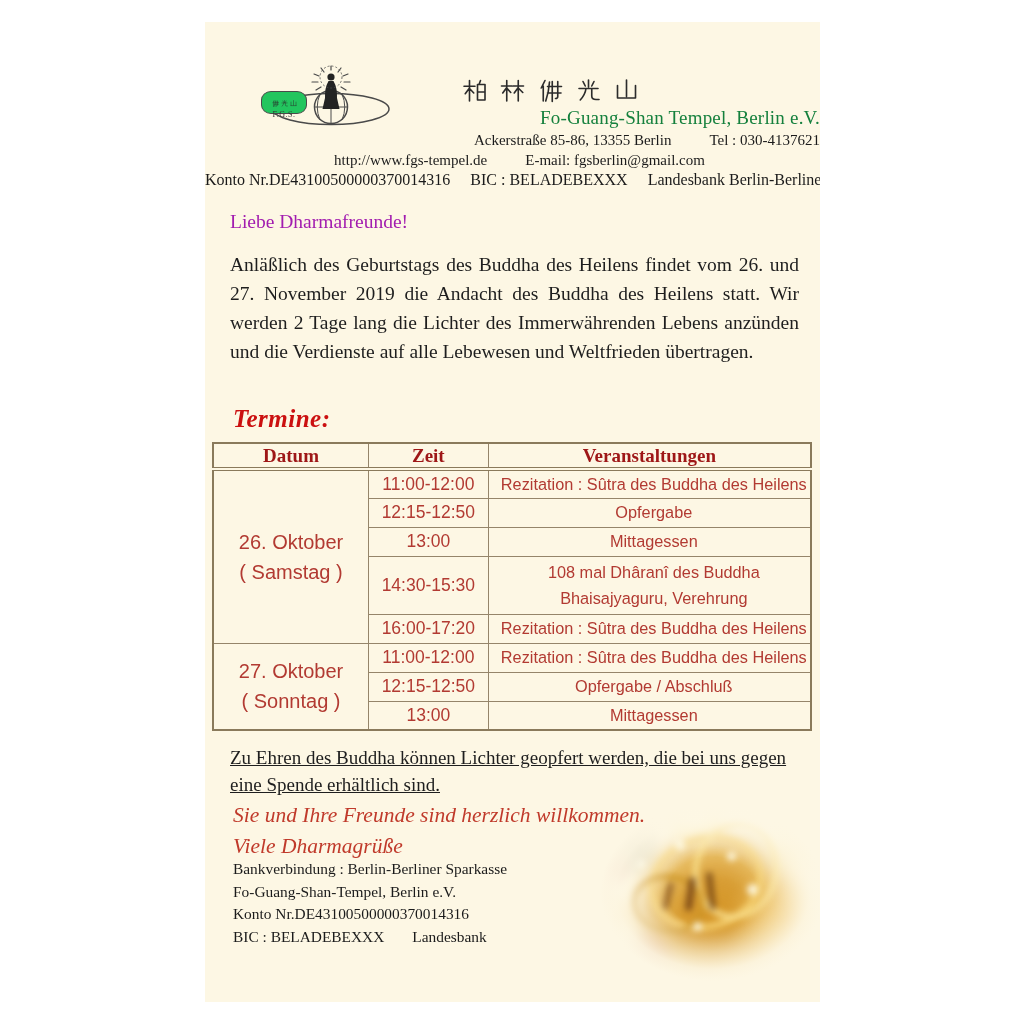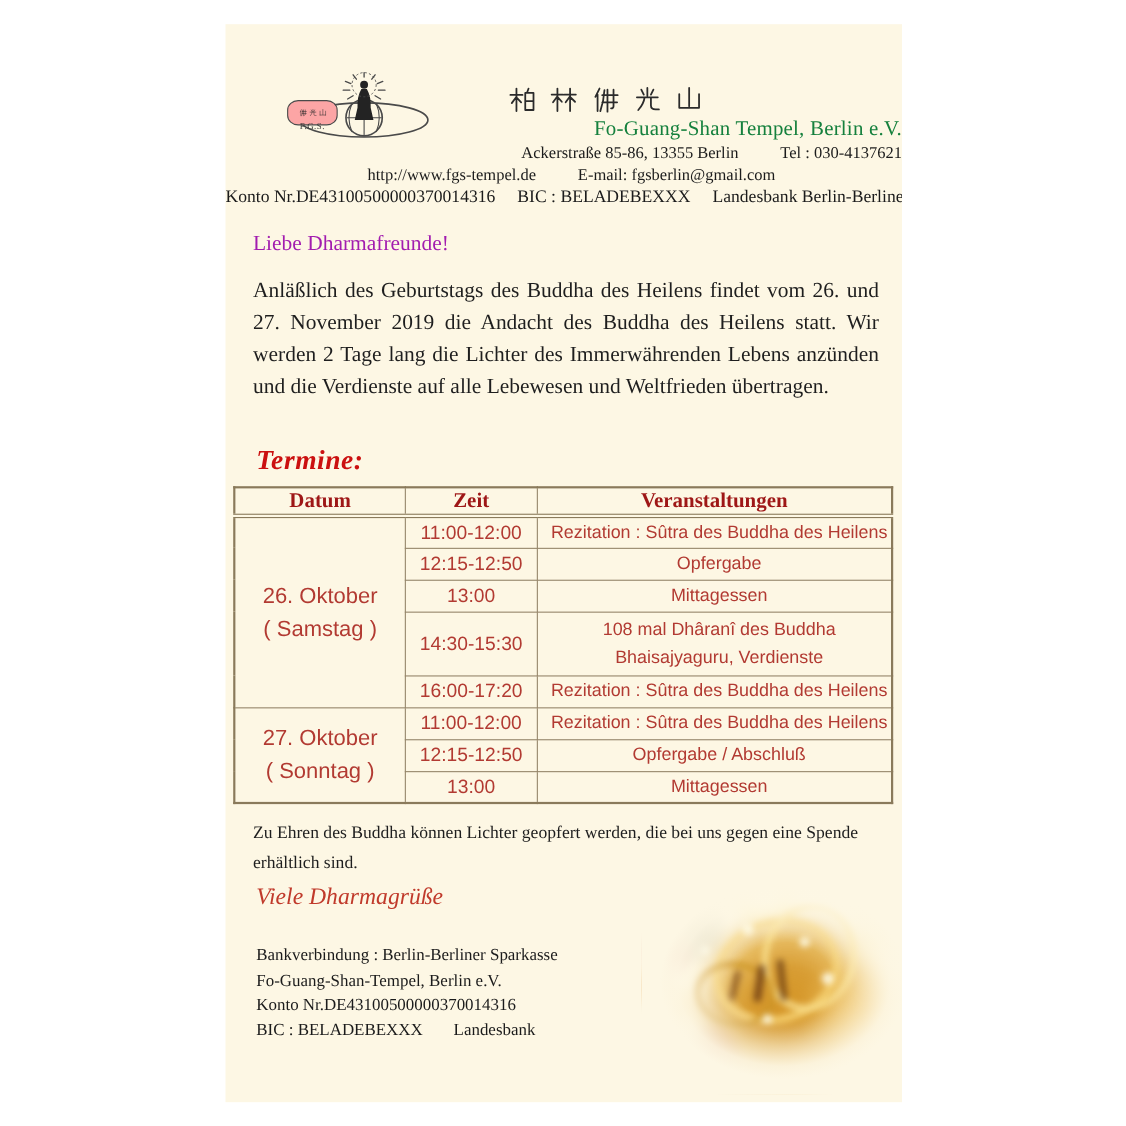--- a/index.html
+++ b/index.html
@@ -15,21 +15,21 @@
   .lh-line { left:0; width:100%; text-align:center; font-size:15px; color:#1b1b1b; white-space:nowrap; }
   .addr-line { top:110px; padding-left:14px;text-align:right; }
   .web-line  { top:130px; padding-left:14px; }
   .konto-line{ top:149px; font-size:16px; }
   .gap40 { display:inline-block; width:38px; }
   .gap20 { display:inline-block; width:20px; }
 
   
   .logo { left:56px; top:42px; width:134px; height:78px; }
   .logo svg.logo-art { position:absolute; left:0; top:0; }
-  .logo-badge { position:absolute; left:0px; top:27px; width:46px; height:23px; background:#fca5a5;
+  .logo-badge { position:absolute; left:0px; top:27px; width:46px; height:23px; background:#22c55e;
                 border:1.4px solid #4a4a4a; border-radius:10px/9px; text-align:center; padding-top:1px; }
   .logo-badge .fgs { font-size:8px; color:#333; letter-spacing:.5px; line-height:8px; font-family:"Liberation Serif",serif; }
 
   
   .salutation { top:189px; left:25px; font-size:19.5px; color:#a21caf; }
   .paragraph  { top:228px; left:25px; width:569px; font-size:19.5px; line-height:29px;
                 color:#1e1e1e; text-align:justify; }
 
   .termine { top:383px; left:28px; font-size:25px; font-weight:bold; font-style:italic; color:#CB1010; letter-spacing:.5px; }
 
@@ -41,21 +41,21 @@
   table.schedule th { height:26px; font-family:"Liberation Serif","DejaVu Serif",serif;
                       font-size:19px; font-weight:bold; color:#9E1717; border-bottom:4px double #8A7A5B; }
   .col-datum { width:156px; } .col-zeit { width:120px; } .col-ver { width:324px; }
   td.date-cell { text-align:center; font-size:20px; color:#B23A32; line-height:30px; }
   td.time-cell { text-align:center; font-size:17.5px; color:#B23A32; height:29px; }
   td.ev-cell   { padding-left:9px; font-size:16.3px; color:#B23A32; height:29px; }
   tr.tall td.time-cell, tr.tall td.ev-cell { height:58px; }
   td.ev-cell .ev2 { line-height:26px; }
 
   
-  .note { top:722px; left:25px; width:572px; font-size:16px; line-height:27px; color:#1e1e1e; z-index:3; }
+  .note { top:722px; left:25px; width:572px; font-size:19px; line-height:27px; color:#1e1e1e; z-index:3;text-decoration:underline; }
   .closing { top:778px; left:28px; font-style:italic; font-size:21.5px; line-height:31px; color:#C03A2B; z-index:3; }
   .bank { top:836px; left:28px; font-size:15.4px; line-height:22.5px; color:#1b1b1b; z-index:3; }
   .bank .gap { display:inline-block; width:28px; }
 
   
   .photo { top:768px; left:378px; width:240px; height:205px; overflow:hidden; z-index:1; }
   .photo-inner { position:absolute; left:-8px; top:-8px; right:-8px; bottom:-8px; filter:blur(3px);
     background:
       radial-gradient(circle at 47% 14%, rgba(255,252,235,.95) 0%, rgba(255,245,200,.6) 9%, transparent 16%),
       radial-gradient(circle at 63% 12%, rgba(255,253,240,.9) 0%, transparent 12%),
@@ -192,21 +192,21 @@
           <td class="ev-cell">Opfergabe</td>
         </tr>
         <tr>
           <td class="time-cell">13:00</td>
           <td class="ev-cell">Mittagessen</td>
         </tr>
         <tr class="tall">
           <td class="time-cell">14:30-15:30</td>
           <td class="ev-cell">
             <div class="ev2">108 mal Dhâranî des Buddha</div>
-            <div class="ev2">Bhaisajyaguru, Verdienste</div>
+            <div class="ev2">Bhaisajyaguru, Verehrung</div>
           </td>
         </tr>
         <tr>
           <td class="time-cell">16:00-17:20</td>
           <td class="ev-cell">Rezitation : Sûtra des Buddha des Heilens</td>
         </tr>
         <tr>
           <td class="date-cell" rowspan="3">
             <div>27. Oktober</div>
             <div>( Sonntag )</div>
@@ -238,20 +238,21 @@
         <div class="sp sp3"></div>
         <div class="sp sp4"></div>
         <div class="sp sp5"></div>
       </div>
       <div class="photo-fade"></div>
     </div>
 
     <div class="abs note">Zu Ehren des Buddha können Lichter geopfert werden, die bei uns gegen eine Spende erhältlich sind.</div>
 
     <div class="abs closing">
+      <div>Sie und Ihre Freunde sind herzlich willkommen.</div>
       <div>Viele Dharmagrüße</div>
     </div>
 
     <div class="abs bank">
       <div>Bankverbindung : Berlin-Berliner Sparkasse</div>
       <div>Fo-Guang-Shan-Tempel, Berlin e.V.</div>
       <div>Konto Nr.DE43100500000370014316</div>
       <div>
         <span>BIC : BELADEBEXXX</span><span class="gap"></span><span>Landesbank</span>
       </div>

